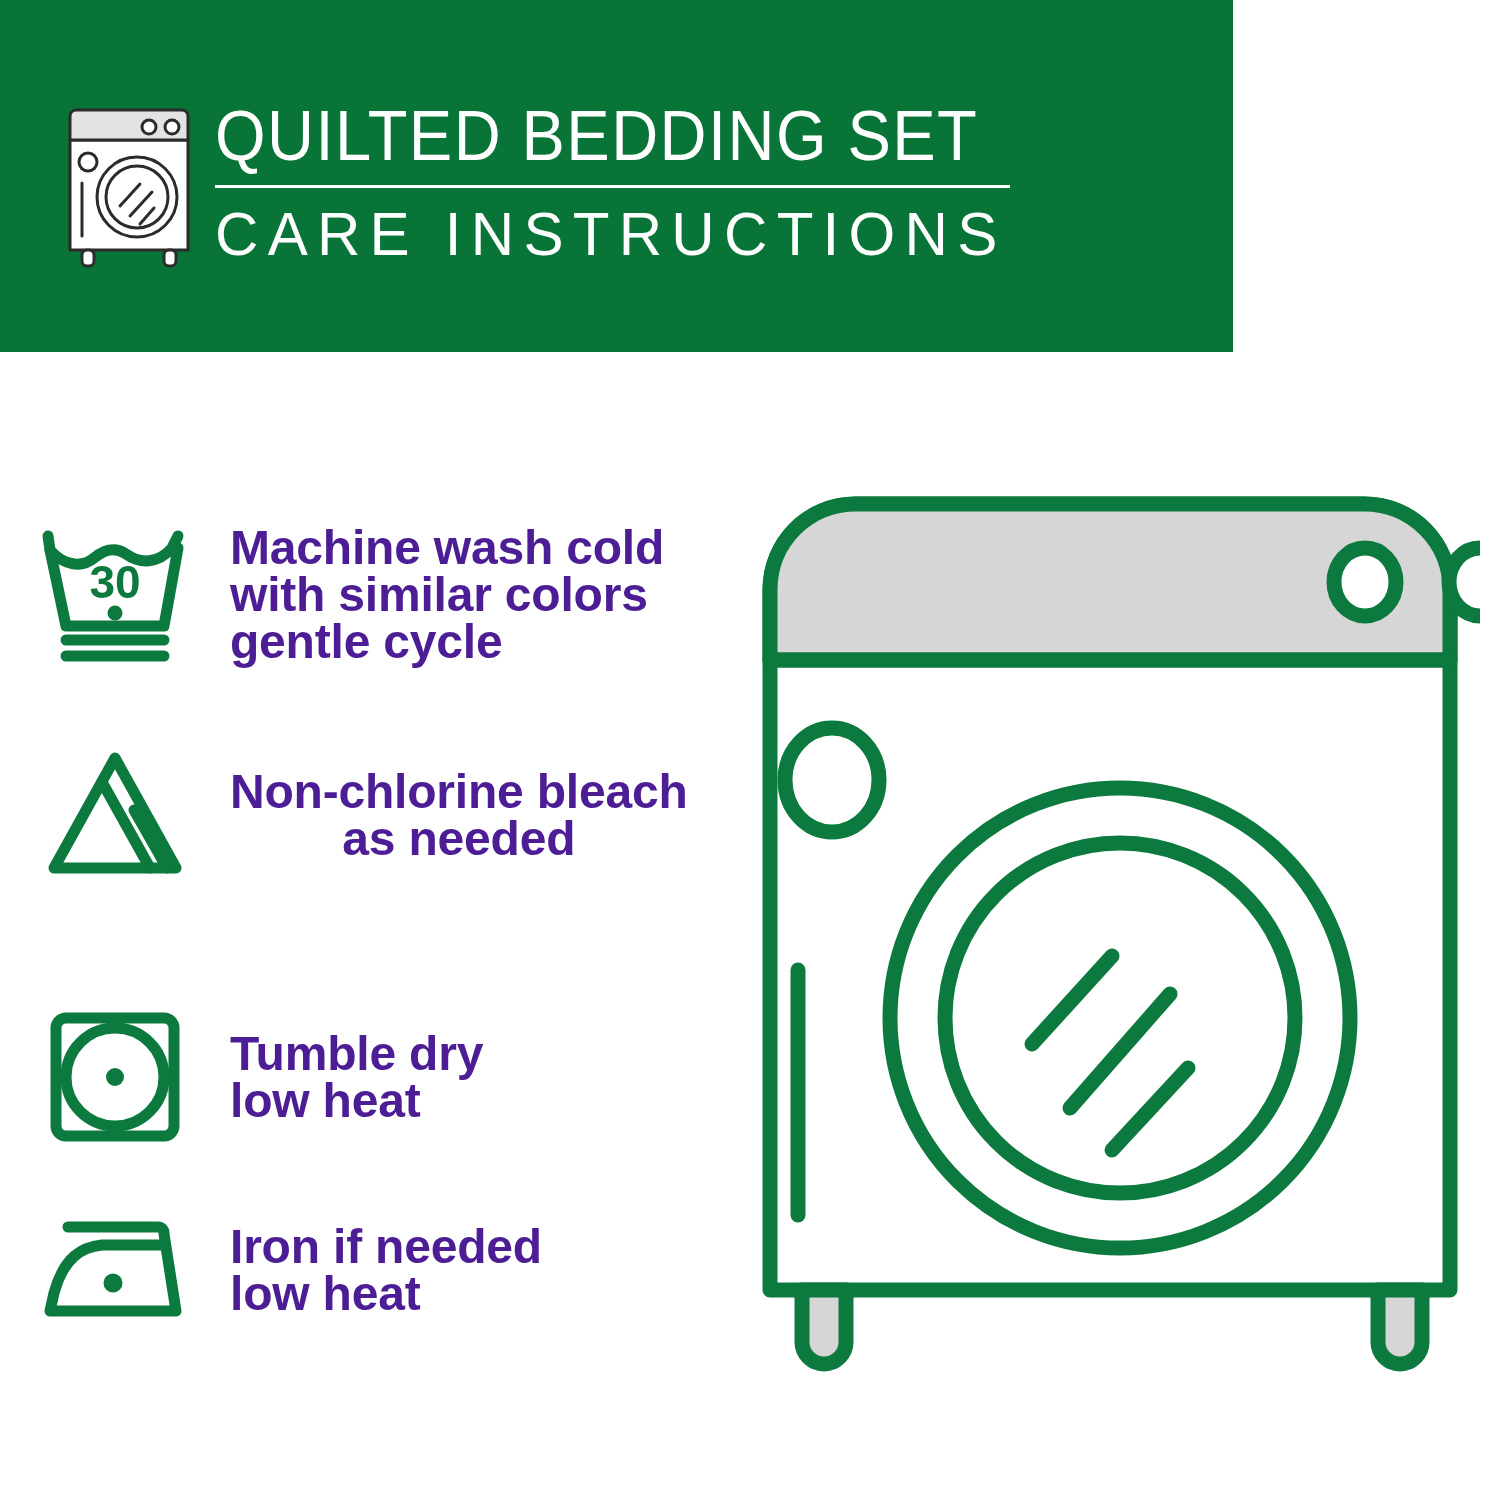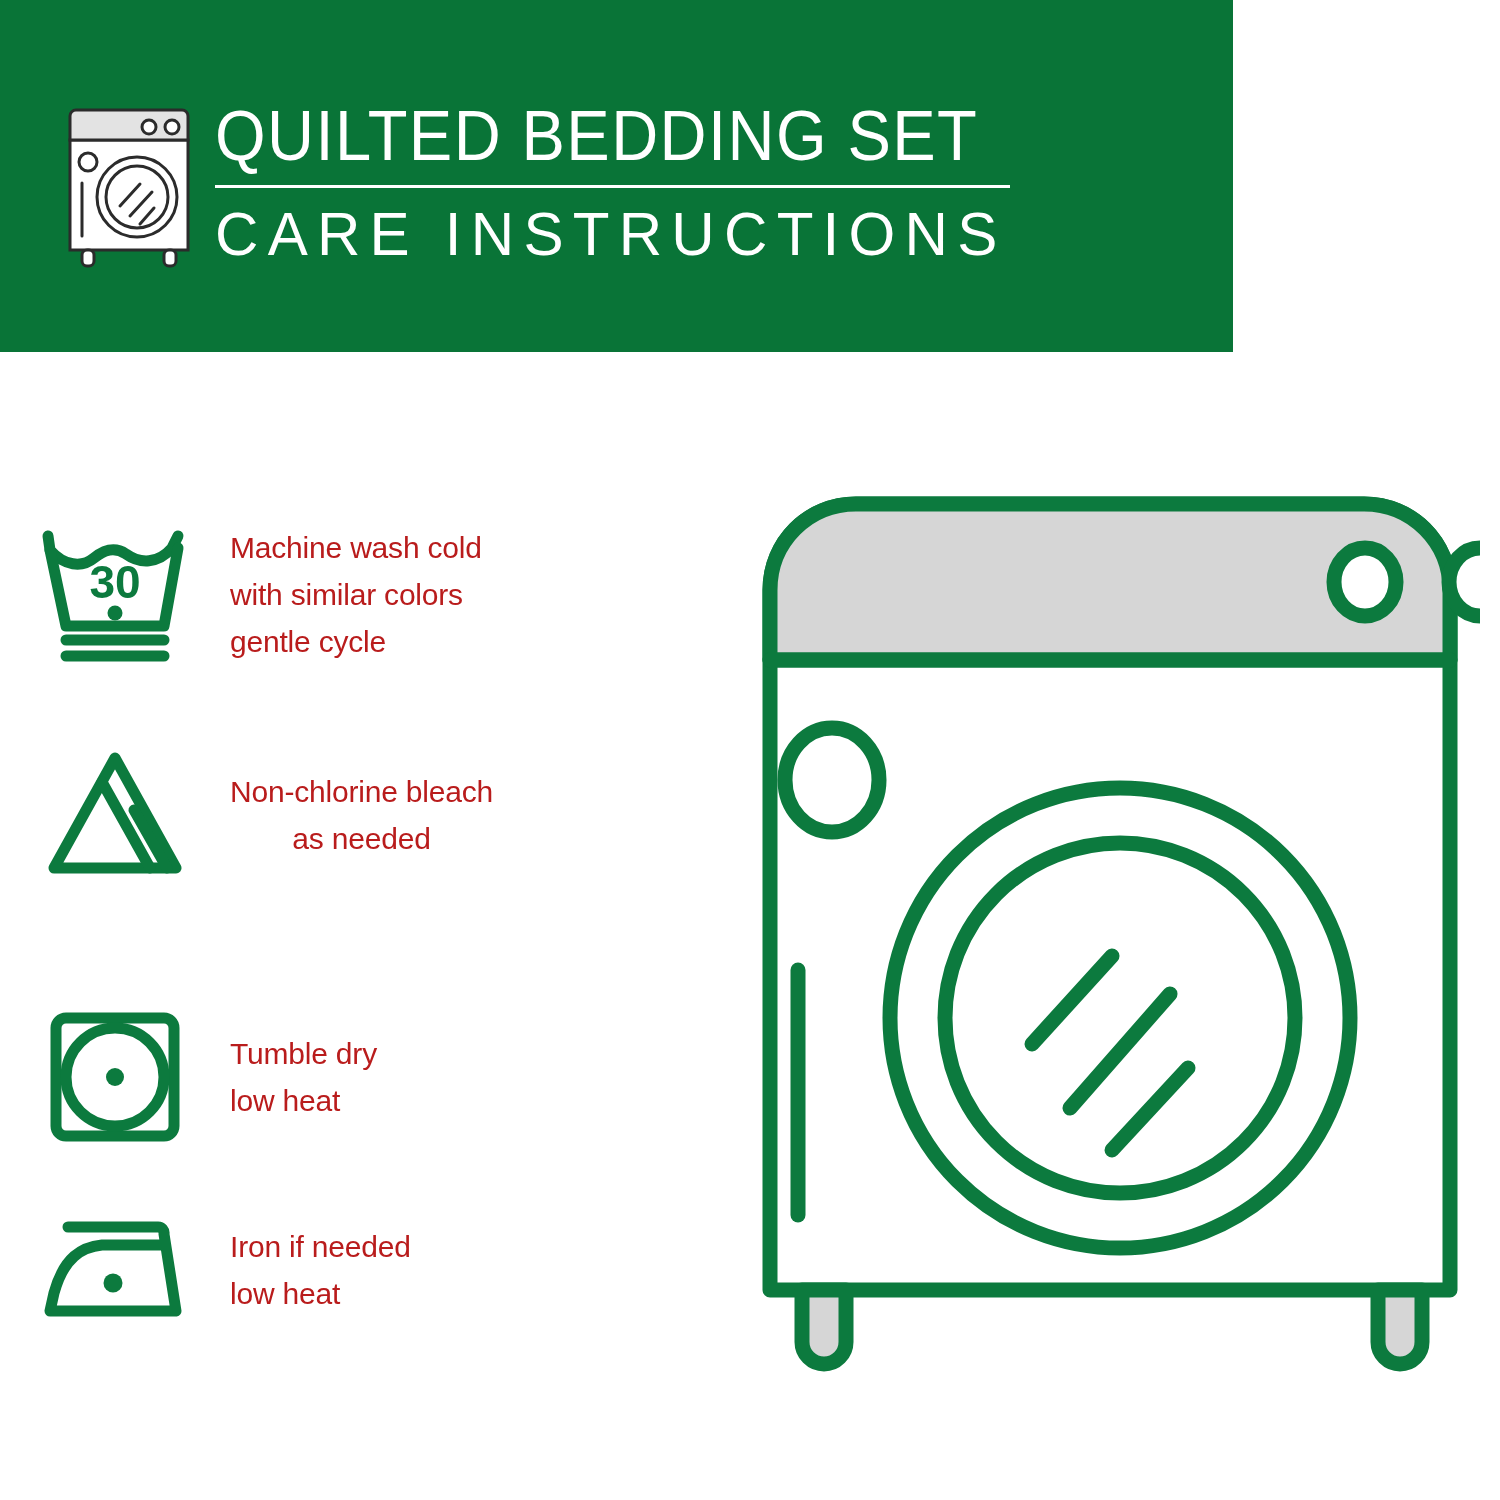--- a/index.html
+++ b/index.html
@@ -67,23 +67,23 @@
   .care-row.r0 { top:150px;  height:185px; }
   .care-row.r1 { top:370px;  height:185px;text-align:center; }
   .care-row.r2 { top:632px;  height:185px; }
   .care-row.r3 { top:830px;  height:175px; }
 
   .care-symbol {
     width:230px; min-width:230px;
     display:flex; align-items:center; justify-content:center;
   }
   .care-text {
-    color:#b91c1c;
-    font-size:30px;
-    font-weight:400;
+    color:#4c1d95;
+    font-size:48px;
+    font-weight:700;
     line-height:47px;
     letter-spacing:-0.2px;
     white-space:pre-line;
   }
 
   
   .machine-wrap {
     position:absolute;
     left:740px; top:470px;
     width:740px; height:950px;

